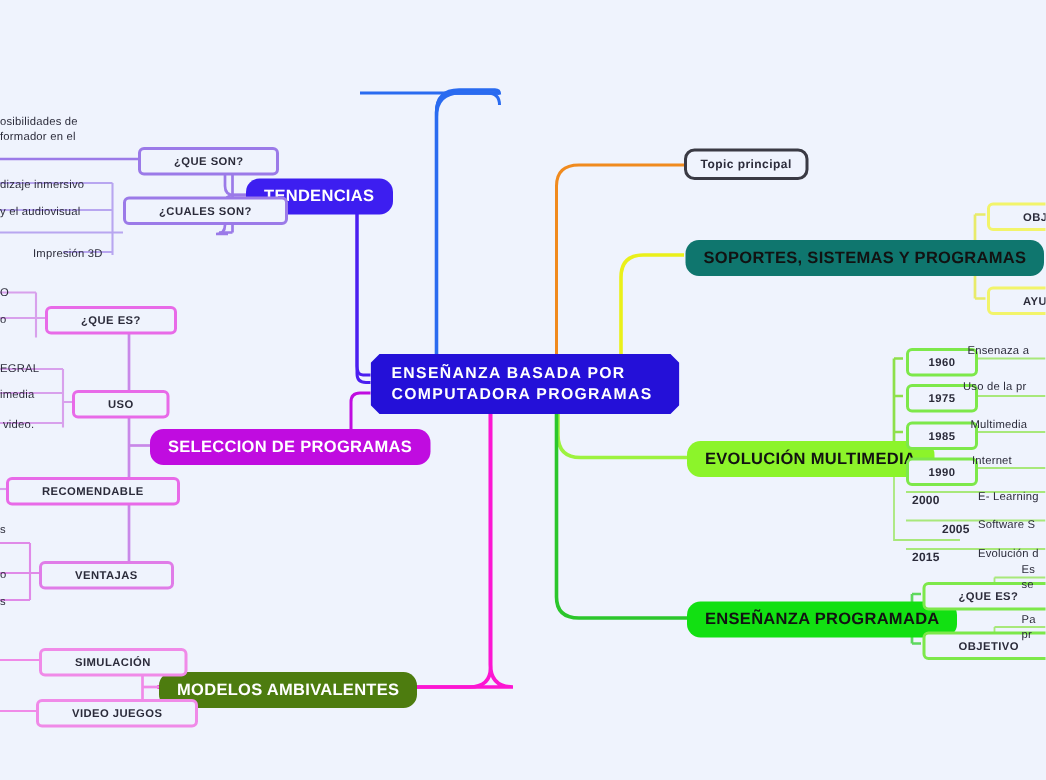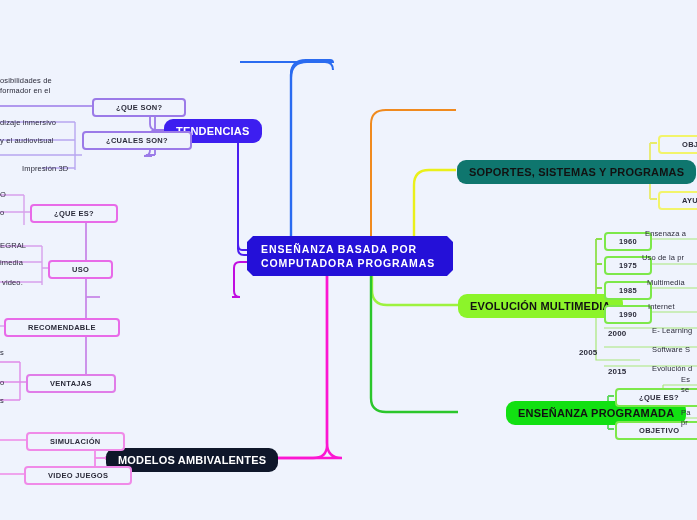--- a/index.html
+++ b/index.html
@@ -55,24 +55,24 @@
   
   .pill {
     border-radius: 9px;
     font-weight: bold;
     font-size: 11px;
     padding: 6px 12px;
     letter-spacing: 0.2px;
   }
   .pill.blue   { background: #3d1ef0; color: #ffffff; }
   .pill.purple { background: #c00ce0; color: #ffffff; }
-  .pill.pink   { background: #0f172a; color: #ffffff; }
+  .pill.pink   { background: #4d7c0f; color: #ffffff; }
   .pill.yellow { background: #0f766e; color: #121212; }
   .pill.ltgreen{ background: #8cf42a; color: #121212; }
-  .pill.green  { background: #12e012; color: #121212; margin-left: 48px; }
+  .pill.green  { background: #12e012; color: #121212; }
 
   
   .sub {
     background: #eff3fd;
     border: 2px solid #b8a6f0;
     border-radius: 4px;
     font-size: 7.5px;
     font-weight: bold;
     color: #2b2b3a;
     padding: 3px 22px;
@@ -184,32 +184,34 @@
   </svg>
 
   <div class="node central" style="left:247px; top:236px; width:206px; height:40px;">
     <div>
       <div class="lines">ENSEÑANZA BASADA POR</div>
       <div class="lines">COMPUTADORA PROGRAMAS</div>
     </div>
   </div>
 
 
+  <div class="node sub darkb" style="left:456px; top:99px;">Topic principal</div>
 
   <div class="node pill blue" style="left:164px; top:119px;text-align:center;">TENDENCIAS</div>
 
   <div class="node sub violet" style="left:92px; top:98px;">¿QUE SON?</div>
   <div class="node sub violet" style="left:82px; top:131px;">¿CUALES SON?</div>
 
   <div class="leaf two" style="left:0px; top:76px;">osibilidades de
 formador en el</div>
   <div class="leaf" style="left:0px; top:118px;">dizaje inmersivo</div>
   <div class="leaf" style="left:0px; top:136px;">y el audiovisual</div>
   <div class="leaf" style="left:22px; top:164px;">Impresión 3D</div>
 
+  <div class="node pill purple" style="left:100px; top:286px;">SELECCION DE PROGRAMAS</div>
 
   <div class="node sub magenta" style="left:30px; top:204px;">¿QUE ES?</div>
   <div class="node sub magenta" style="left:48px; top:260px;">USO</div>
   <div class="node sub magenta" style="left:4px; top:318px;">RECOMENDABLE</div>
   <div class="node sub orchid" style="left:26px; top:374px;">VENTAJAS</div>
 
   <div class="leaf" style="left:0px; top:190px;">O</div>
   <div class="leaf" style="left:0px; top:208px;">o</div>
   <div class="leaf" style="left:0px; top:241px;">EGRAL</div>
   <div class="leaf" style="left:0px; top:258px;">imedia</div>
@@ -228,21 +230,21 @@
   <div class="node sub yellowb" style="left:658px; top:135px;">OBJETIVO</div>
   <div class="node sub yellowb" style="left:658px; top:191px;">AYUDA</div>
 
   <div class="node pill ltgreen" style="left:458px; top:294px;">EVOLUCIÓN MULTIMEDIA</div>
 
   <div class="node sub greenb" style="left:604px; top:232px; width:30px;">1960</div>
   <div class="node sub greenb" style="left:604px; top:256px; width:30px;">1975</div>
   <div class="node sub greenb" style="left:604px; top:281px; width:30px;">1985</div>
   <div class="node sub greenb" style="left:604px; top:305px; width:30px;">1990</div>
   <div class="leaf b" style="left:608px; top:329px;">2000</div>
-  <div class="leaf b" style="left:579px; top:348px;">2005</div>
+  <div class="leaf b" style="left:628px; top:348px;">2005</div>
   <div class="leaf b" style="left:608px; top:367px;">2015</div>
 
   <div class="leaf" style="left:645px; top:229px;">Ensenaza a</div>
   <div class="leaf" style="left:642px; top:253px;">Uso de la pr</div>
   <div class="leaf" style="left:647px; top:278px;">Multimedia</div>
   <div class="leaf" style="left:648px; top:302px;">Internet</div>
   <div class="leaf" style="left:652px; top:326px;">E- Learning</div>
   <div class="leaf" style="left:652px; top:345px;">Software S</div>
   <div class="leaf" style="left:652px; top:364px;">Evolución d</div>
 

